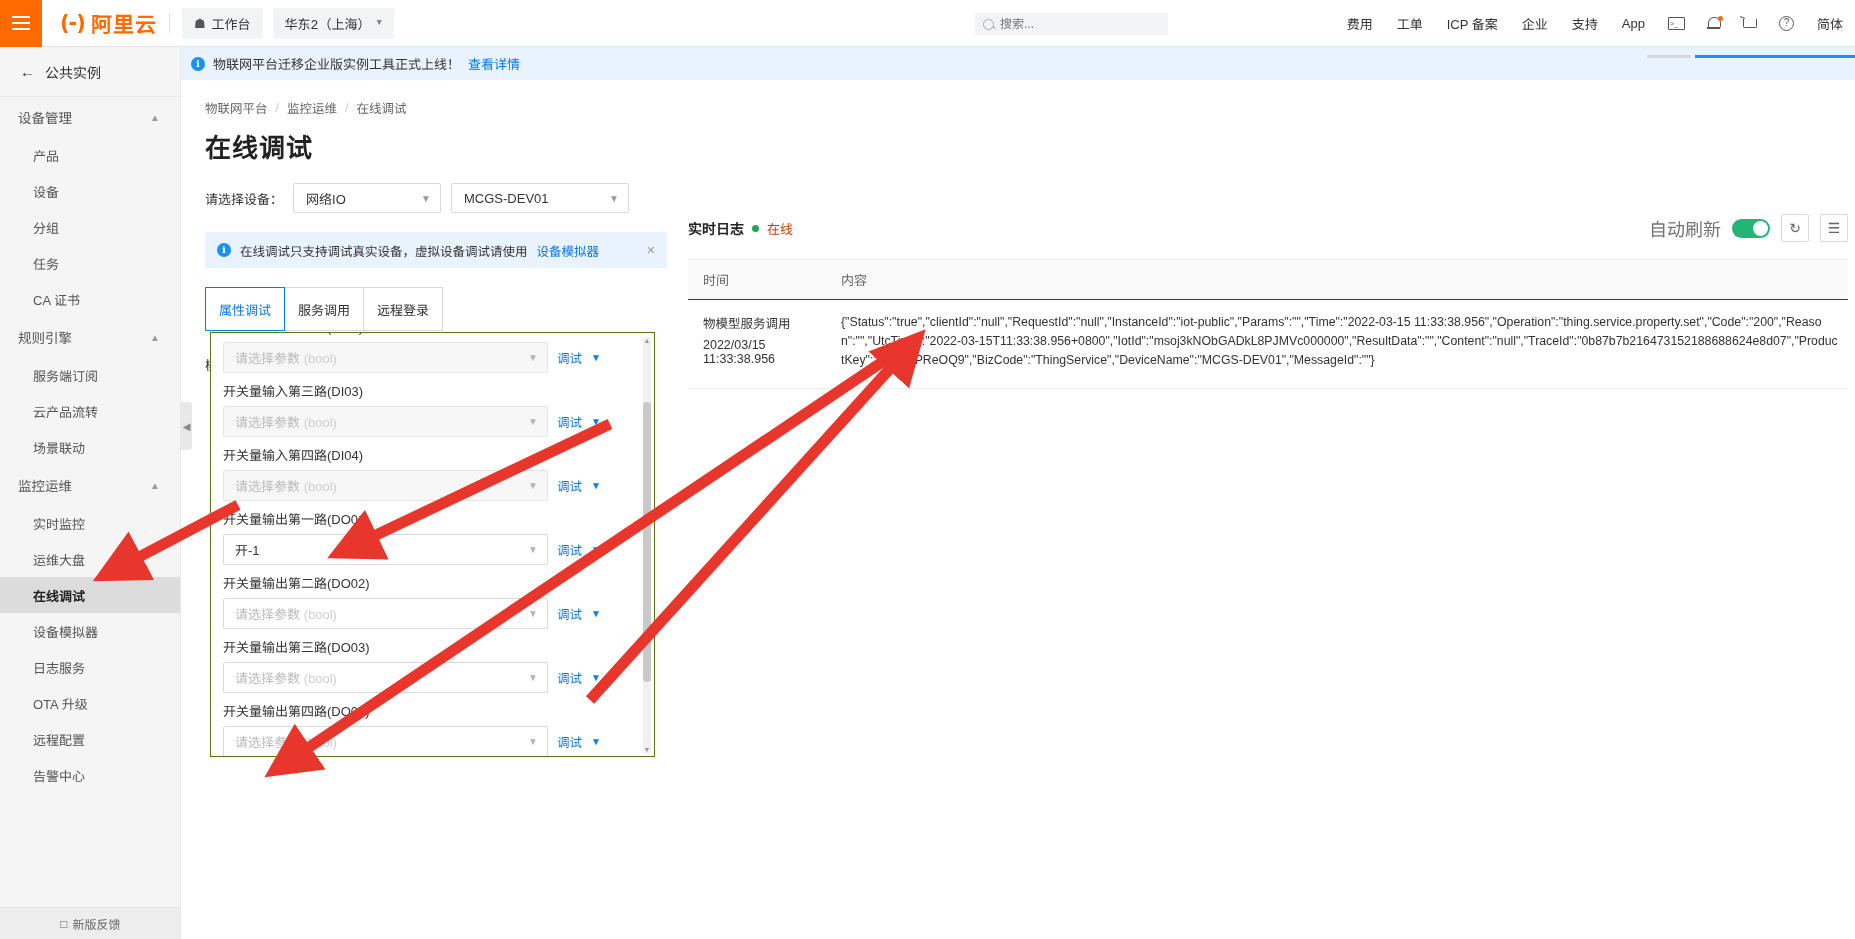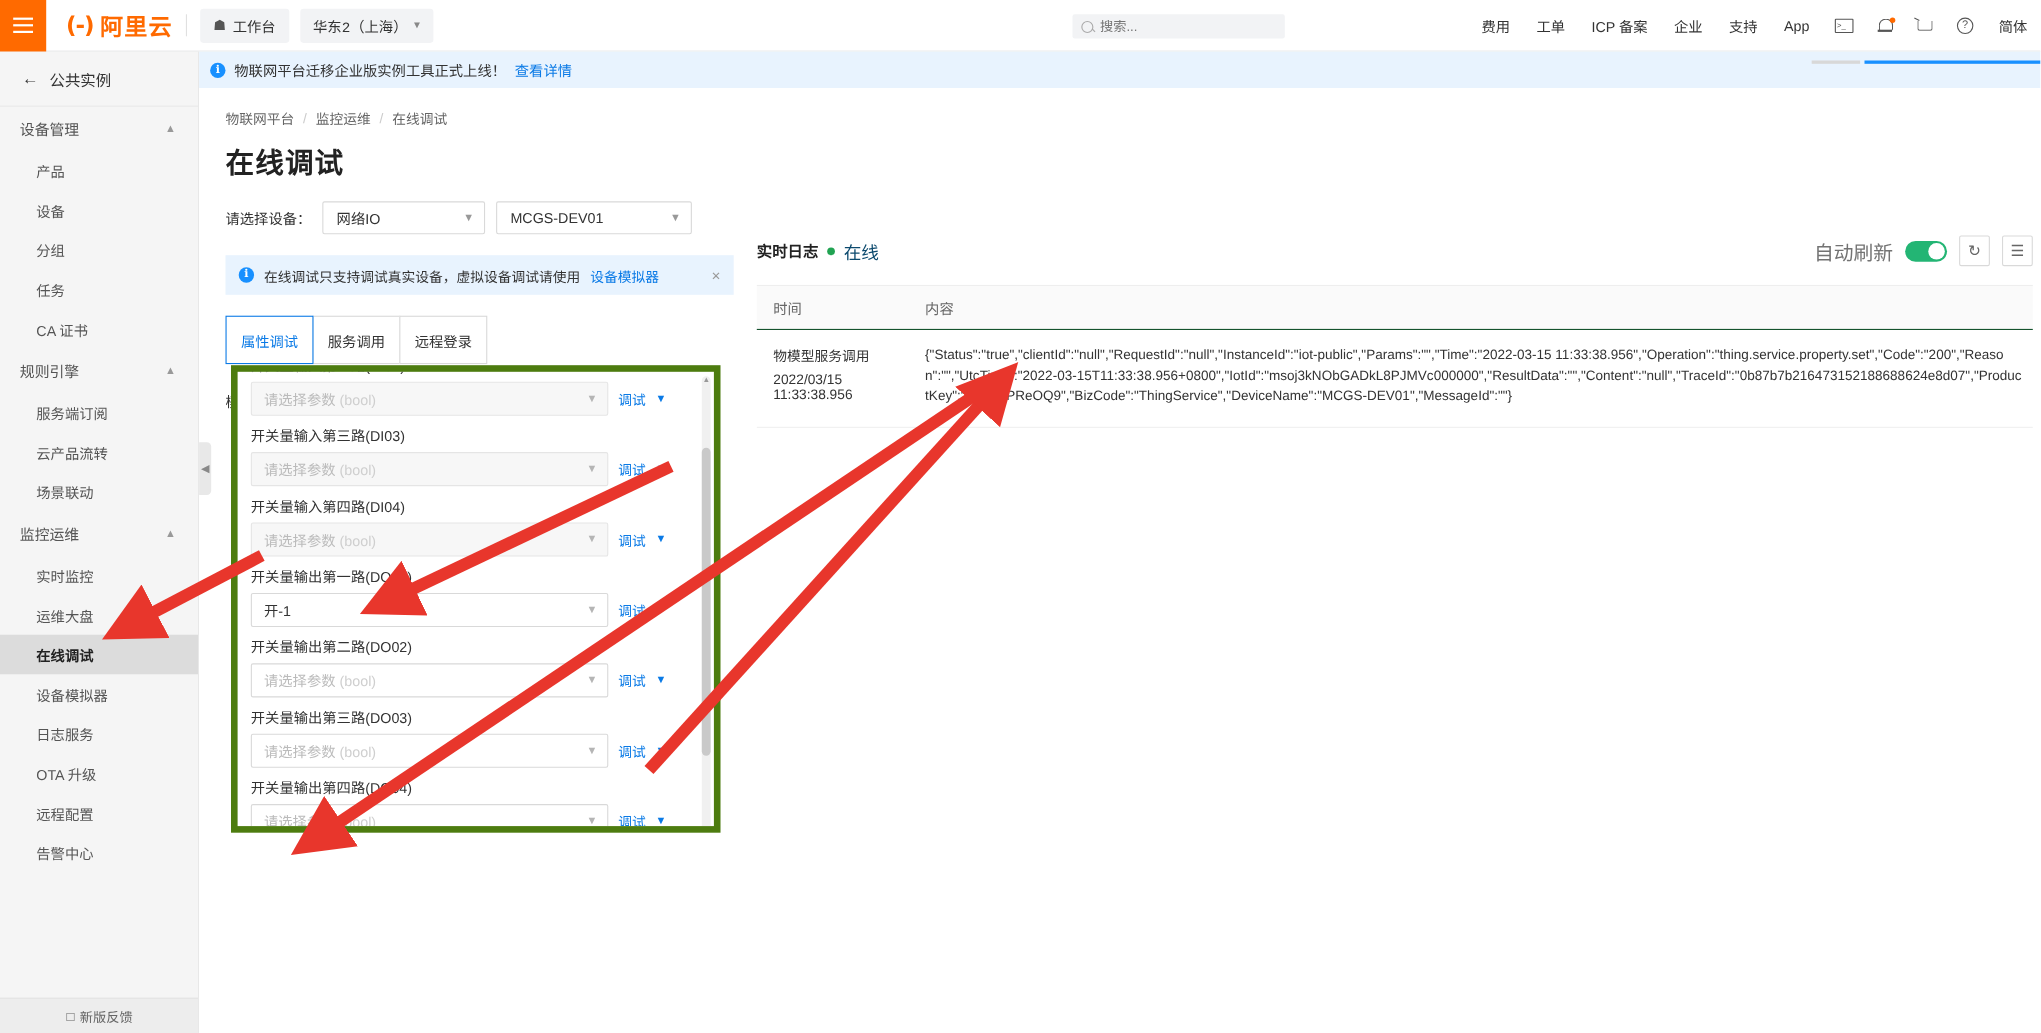--- a/index.html
+++ b/index.html
@@ -151,21 +151,21 @@
   }
   .tab:first-child { margin-left: 0; }
   .tab.active { border: 1px solid #0a7ae6; color: #0a7ae6; z-index: 2; }
 
   .mod-row { display: flex; align-items: center; gap: 12px; margin: 18px 0 0 24px; }
   .mod-label { font-size: 13px; color: #333; }
   .sel.w3 { width: 185px; }
 
   .prop-panel {
     position: absolute; left: 29px; top: 285px; width: 445px; height: 425px;
-    border: 6px solid #4d7c0f; background: #fff; overflow: hidden;
+    border: 1px solid #4d7c0f; background: #fff; overflow: hidden;
   }
   .prop-list { position: absolute; left: 0; top: -16px; width: 430px; padding: 0 12px;}
   .prop { margin-bottom: 8px; }
   .prop-label { font-size: 13px; color: #333; margin-bottom: 6px; }
   .prop-ctl { display: flex; align-items: center; gap: 9px; }
   .pin {
     position: relative; width: 325px; height: 31px;
     border: 1px solid #d9d9d9; border-radius: 2px; background: #fff;
     display: flex; align-items: center; padding: 0 28px 0 11px; font-size: 13px; color: #333;
     cursor: pointer;
@@ -193,21 +193,21 @@
     background: #e8e8e8; border-radius: 0 4px 4px 0;
     display: flex; align-items: center; justify-content: center;
     font-size: 10px; color: #888; cursor: pointer;
   }
 
   
   .logpane { position: absolute; left: 507px; top: 155px; width: 1160px; }
   .log-head { display: flex; align-items: center; gap: 8px; margin-top: 12px; }
   .log-title { font-size: 14px; font-weight: bold; color: #222; }
   .dot-online { width: 7px; height: 7px; border-radius: 50%; background: #21a352; }
-  .online-txt { font-size: 16px; color: #0c4a6e; }
+  .online-txt { font-size: 13px; color: #c2410c; }
   .log-head-right { margin-left: auto; display: flex; align-items: center; gap: 11px; }
   .auto-label { font-size: 18px; color: #737373; }
   .toggle {
     width: 38px; height: 19px; background: #23b574; border-radius: 10px;
     position: relative; cursor: pointer;
   }
   .toggle::after {
     content: ''; position: absolute; right: 2px; top: 2px;
     width: 15px; height: 15px; background: #fff; border-radius: 50%;
   }

